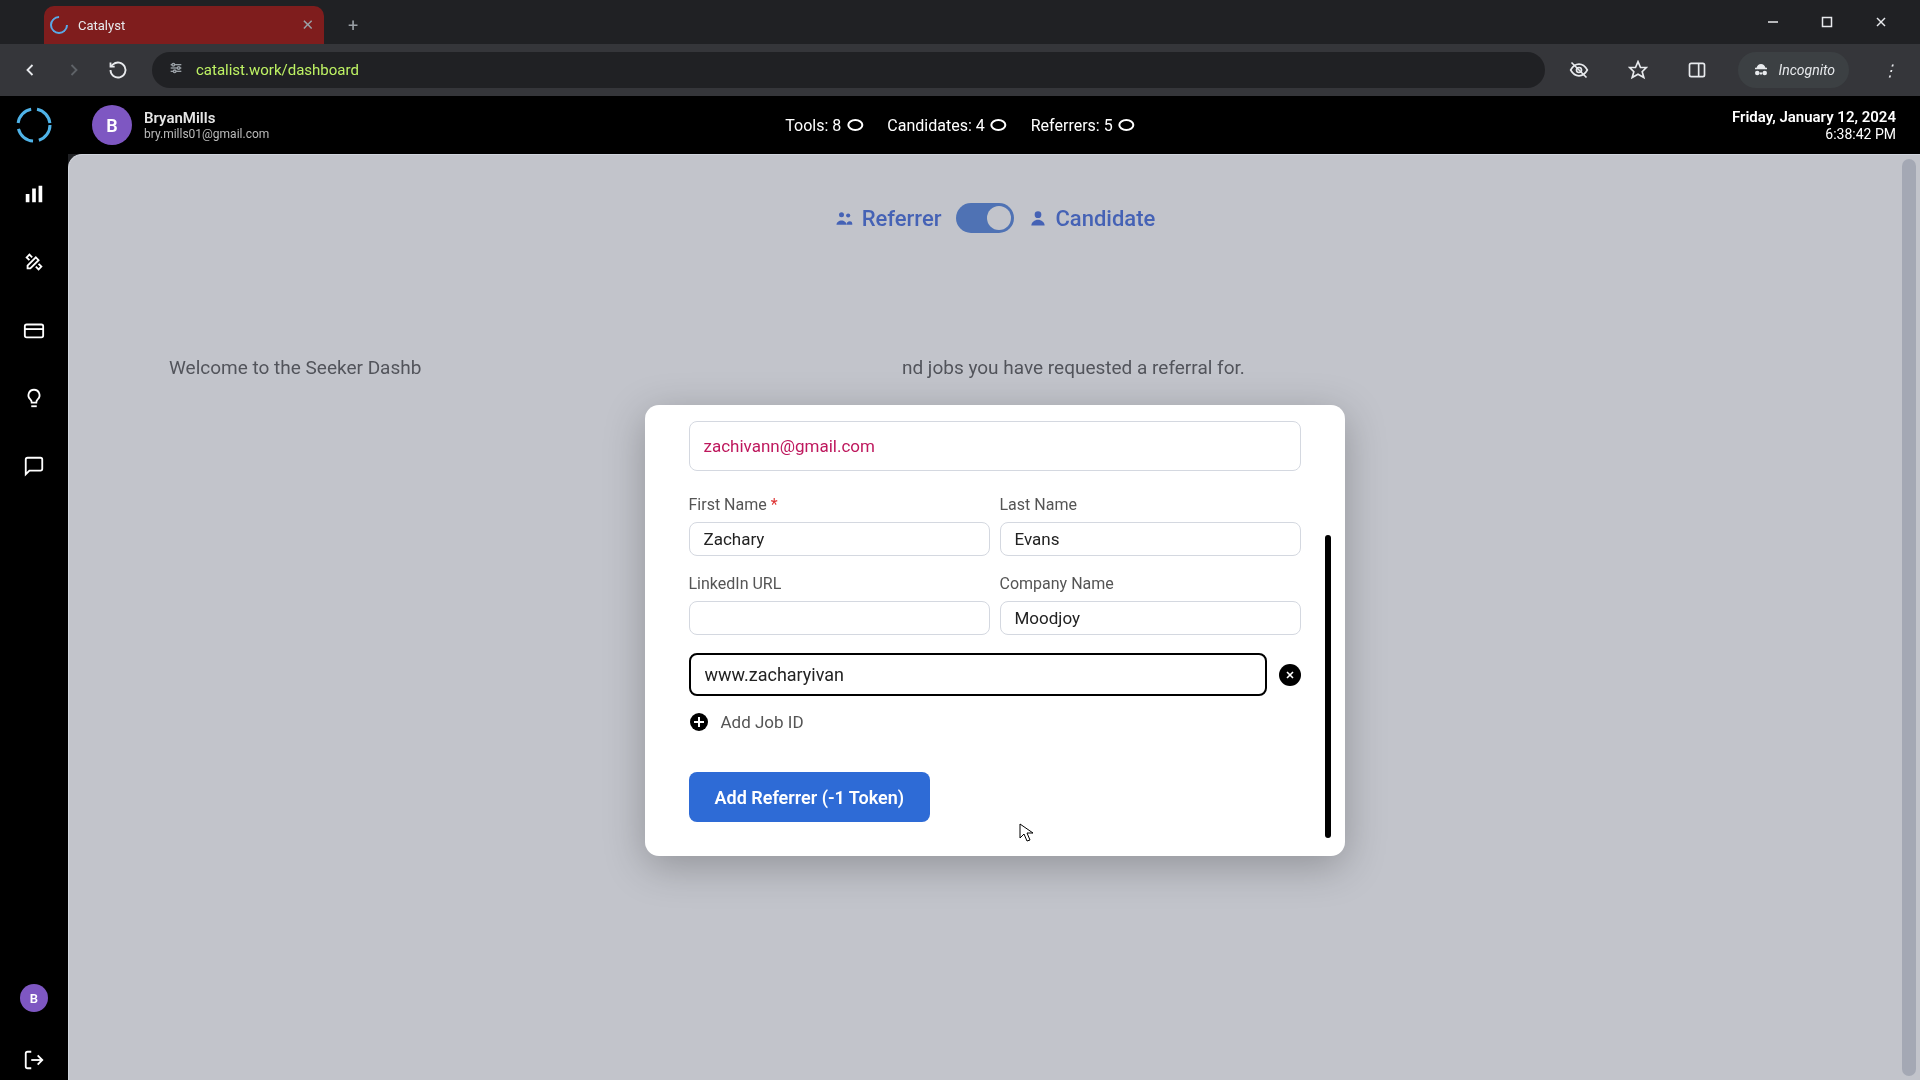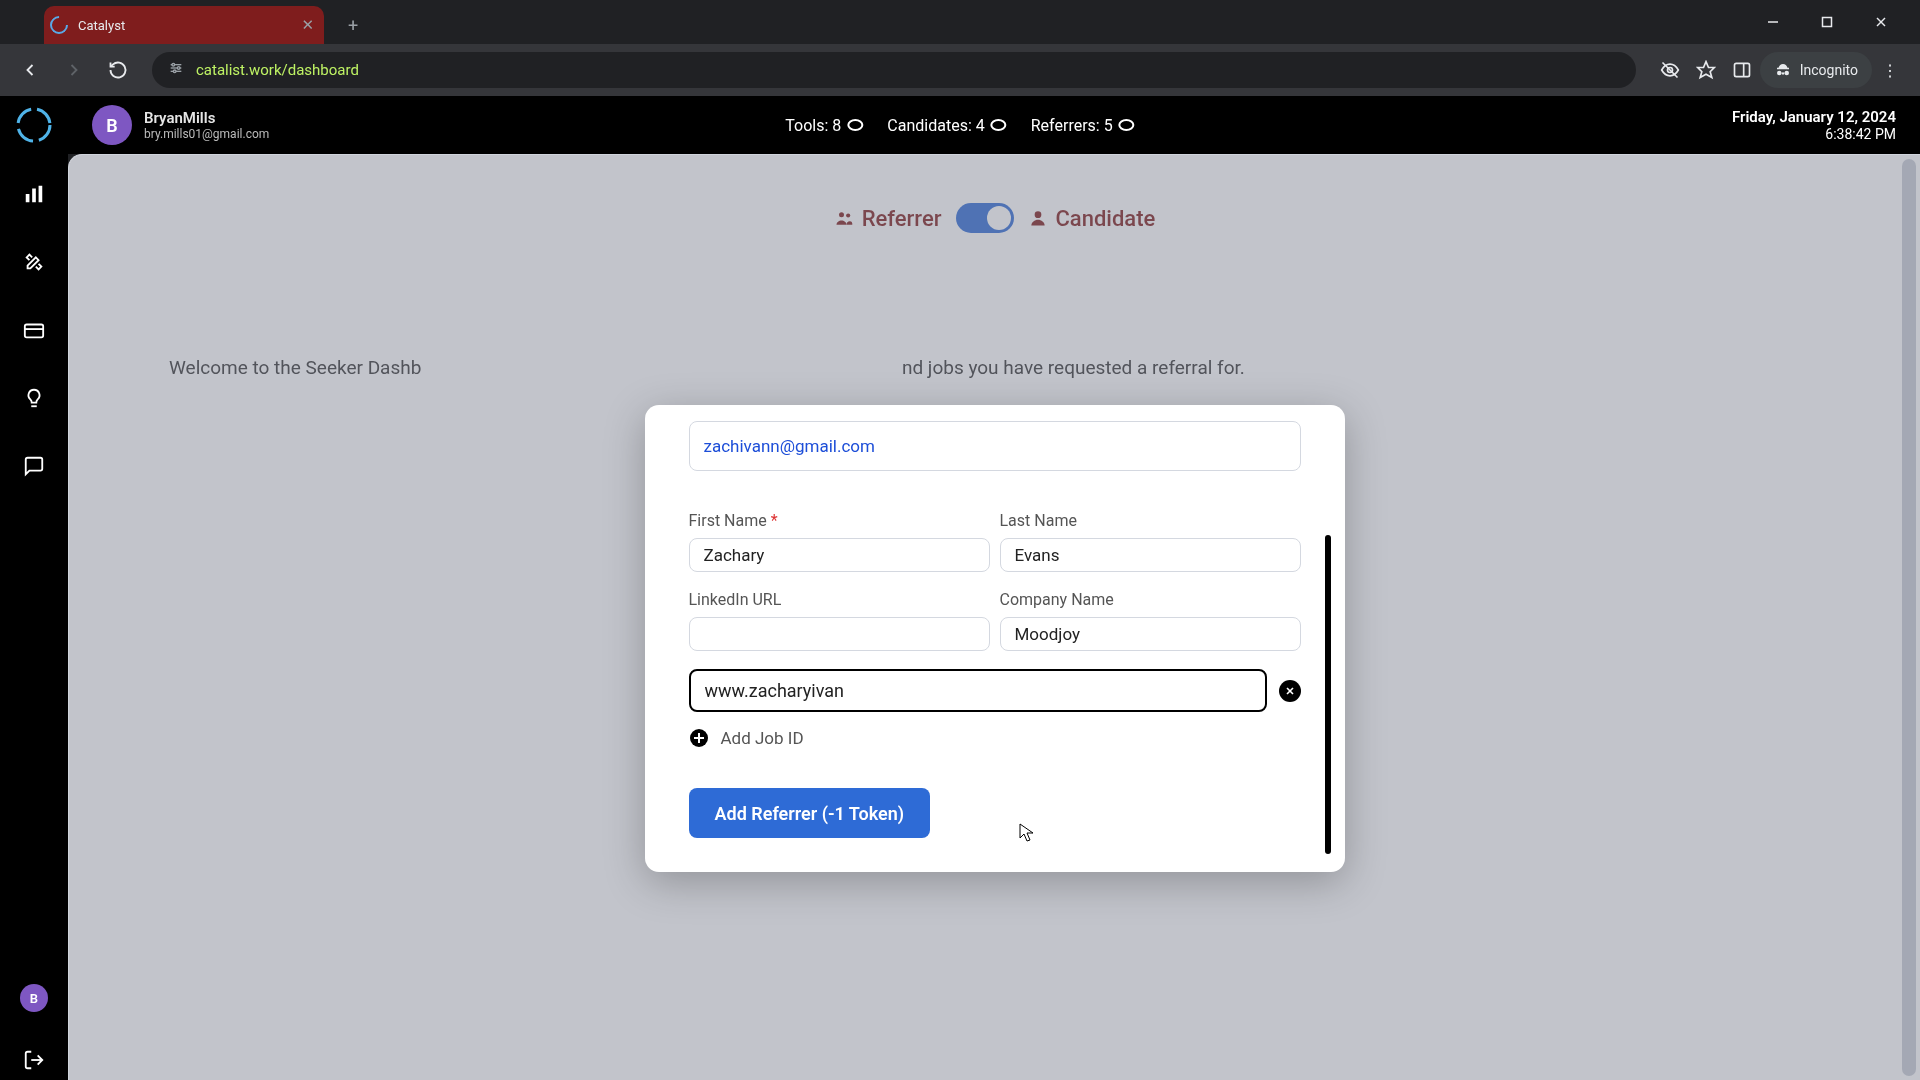--- a/index.html
+++ b/index.html
@@ -17,21 +17,21 @@
 .wc-btn svg { width: 14px; height: 14px; }
 
 .browser-toolbar { height: 52px; background: #35363a; display: flex; align-items: center; padding: 0 12px; gap: 8px; }
 .nav-btn { width: 36px; height: 36px; display: flex; align-items: center; justify-content: center; color: #e8eaed; border-radius: 50%; cursor: pointer;}
 .nav-btn.disabled { color: #5f6368; }
 .nav-btn svg { width: 20px; height: 20px; }
 .url-bar { flex: 1; height: 36px; background: #202124; border-radius: 18px; display: flex; align-items: center; padding: 0 16px; margin: 0 8px; }
 .url-icon { color: #9aa0a6; margin-right: 12px; }
 .url-icon svg { width: 16px; height: 16px; }
 .url-text { color: #bef264; font-size: 15px; }
-.toolbar-right { display: flex; gap: 0; }
+.toolbar-right { display: flex; gap: 23px; font-style: italic; }
 .toolbar-icon { width: 36px; height: 36px; display: flex; align-items: center; justify-content: center; color: #e8eaed; border-radius: 50%; cursor: pointer;}
 .toolbar-icon svg { width: 20px; height: 20px; }
 .incognito-badge { display: flex; align-items: center; gap: 8px; background: #3c4043; padding: 6px 14px; border-radius: 18px; color: #e8eaed; font-size: 14px; }
 .incognito-badge svg { width: 18px; height: 18px; }
 .menu-dots { width: 36px; height: 36px; display: flex; align-items: center; justify-content: center; color: #e8eaed; cursor: pointer;}
 
 
 .app { position: relative; height: calc(1080px - 96px); display: flex; }
 .app-header { position: absolute; top: 0; left: 0; right: 0; height: 58px; background: #000; display: flex; align-items: center; padding: 0 24px 0 0; z-index: 5; }
 .logo-area { width: 68px; height: 58px; display: flex; align-items: center; justify-content: center; }
@@ -53,36 +53,36 @@
 .sidebar-item svg { width: 22px; height: 22px; }
 .sidebar-spacer { flex: 1; }
 .sidebar-bottom-avatar { width: 28px; height: 28px; border-radius: 50%; background: #7e57c2; color: #fff; display: flex; align-items: center; justify-content: center; font-size: 13px; font-weight: 600; cursor: pointer;}
 
 .app-main { flex: 1; background: #fff; margin-top: 58px; position: relative; overflow: hidden; border-top-left-radius: 14px; border: 1px solid #d0d4dc; border-right: none; border-bottom: none;}
 .main-scroll { position: absolute; right: 4px; top: 4px; bottom: 4px; width: 14px; background: #c9cdd6; border-radius: 8px;}
 .overlay-dim { position: absolute; inset: 0; background: rgba(120,125,140,0.45); z-index: 10; }
 
 .page-content { padding: 40px 100px; position: relative; z-index: 2;}
 .toggle-row { display: flex; align-items: center; justify-content: center; gap: 14px; margin-top: 8px; margin-bottom: 120px;}
-.toggle-label { font-size: 22px; color: #7f1d1d; font-weight: 500; display: flex; align-items: center; gap: 8px; text-align: right;}
+.toggle-label { font-size: 22px; color: #1d4ed8; font-weight: 500; display: flex; align-items: center; gap: 8px; text-align: right;}
 .toggle-label svg { width: 20px; height: 20px; }
 .toggle-switch { width: 58px; height: 30px; background: #2e6bd6; border-radius: 16px; position: relative; cursor: pointer;}
 .toggle-knob { position: absolute; right: 3px; top: 3px; width: 24px; height: 24px; background: #fff; border-radius: 50%; }
 .welcome-text { font-size: 19px; color: #333; line-height: 1.6; max-width: 1400px;}
 
 
 .modal { position: absolute; left: 50%; top: 250px; transform: translateX(-50%); width: 700px; background: #fff; border-radius: 14px; box-shadow: 0 10px 40px rgba(0,0,0,0.25); z-index: 20; padding: 0; overflow: hidden;}
 .modal-inner { padding: 14px 44px 34px 44px; position: relative;}
 .modal-scroll { position: absolute; right: 14px; top: 130px; bottom: 18px; width: 6px; background: #000; border-radius: 4px;}
 .form-row { display: flex; gap: 10px; margin-bottom: 18px;}
 .form-group { flex: 1; }
 .form-label { display: block; font-size: 16px; color: #555; margin-bottom: 8px; }
 .required-star { color: #d33; }
 .form-input { width: 100%; height: 34px; border: 1px solid #d4d8e0; border-radius: 8px; padding: 0 14px; font-size: 17px; color: #222; background: #fff;}
-.email-input { width: 100%; height: 50px; border: 1px solid #d4d8e0; border-radius: 8px; padding: 0 14px; font-size: 17px; color: #1d4ed8; background: #fff; margin-bottom: 40px; margin-top: 2px;}
+.email-input { width: 100%; height: 50px; border: 1px solid #d4d8e0; border-radius: 8px; padding: 0 14px; font-size: 17px; color: #be185d; background: #fff; margin-bottom: 24px; margin-top: 2px;}
 .url-row { display: flex; align-items: center; gap: 12px; margin-bottom: 16px; }
 .url-input { flex: 1; height: 43px; border: 2px solid #000; border-radius: 8px; padding: 0 14px; font-size: 18px; color: #222; }
 .remove-btn { width: 22px; height: 22px; border-radius: 50%; background: #000; color: #fff; display: flex; align-items: center; justify-content: center; font-size: 13px; cursor: pointer; flex-shrink: 0;}
 .add-job-row { display: flex; align-items: center; gap: 12px; margin-bottom: 40px; cursor: pointer;}
 .add-job-icon { width: 20px; height: 20px; }
 .add-job-text { font-size: 17px; color: #555; }
 .submit-btn { background: #2e6bd6; color: #fff; border: none; height: 50px; padding: 0 26px; border-radius: 8px; font-size: 18px; font-weight: 600; cursor: pointer;}
 
 .cursor { position: absolute; left: 950px; top: 668px; z-index: 100; pointer-events: none;}
 .cursor svg { width: 16px; height: 20px; }

